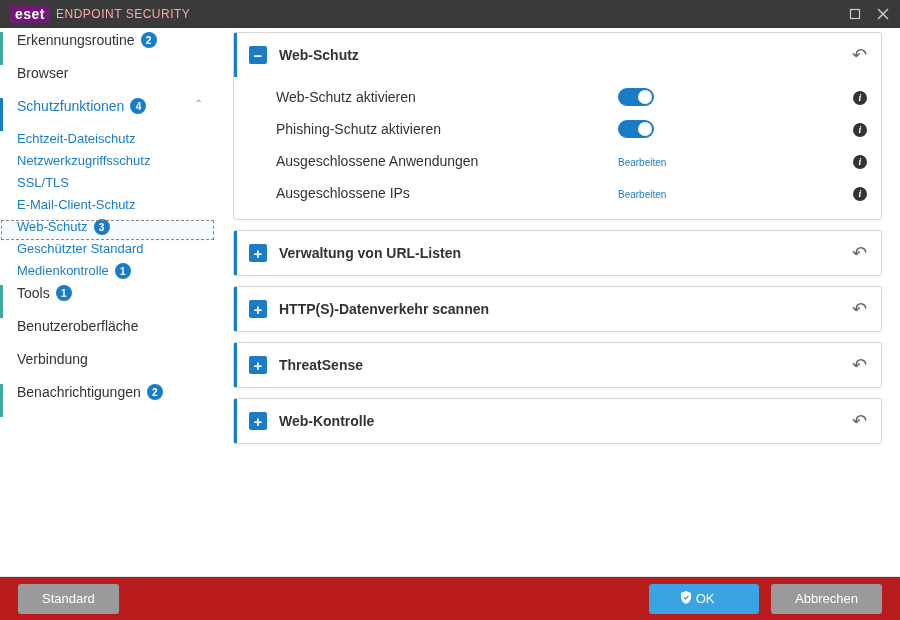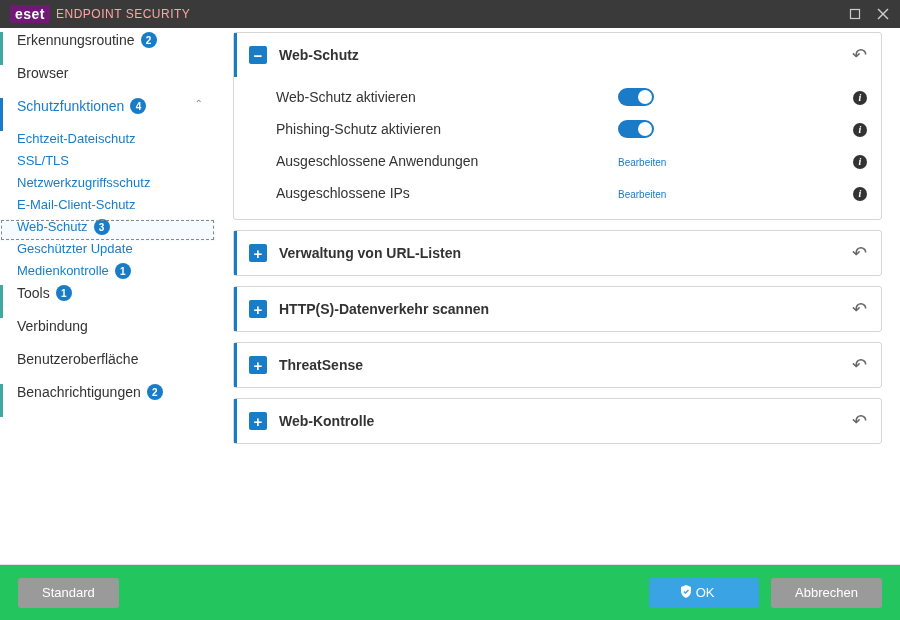--- a/index.html
+++ b/index.html
@@ -39,21 +39,21 @@
   .panel-reset { margin-left: auto; color: #666; cursor: pointer; font-size: 18px; }
   .panel-body { padding: 4px 14px 10px 14px; }
   .row { display: flex; align-items: center; height: 32px; }
   .row-label { flex: 0 0 370px; padding-left: 28px; font-size: 14px; color: #333; }
   .row-control { flex: 0 0 auto; }
   .row-info { margin-left: auto; }
   .toggle { width: 36px; height: 18px; border-radius: 9px; background: #1a7cc6; position: relative; cursor: pointer; }
   .toggle .knob { position: absolute; top: 2px; right: 2px; width: 14px; height: 14px; border-radius: 50%; background: #fff; }
   .link { color: #1a7cc6; cursor: pointer; font-size: 10px; }
   .info-icon { width: 14px; height: 14px; border-radius: 50%; background: #333; color: #fff; display: inline-flex; align-items: center; justify-content: center; font-size: 10px; font-weight: bold; font-style: italic; font-family: serif; cursor: pointer; }
-  .footer { height: 56px; border-top: 1px solid #e0e0e0; display: flex; align-items: center; padding: 0 18px; background: #22c55e; }
+  .footer { height: 44px; border-top: 1px solid #e0e0e0; display: flex; align-items: center; padding: 0 18px; background: #b91c1c; }
   .btn { height: 30px; padding: 0 24px; border: none; border-radius: 3px; font-size: 13px; cursor: pointer; display: inline-flex; align-items: center; justify-content: center; gap: 4px; }
   .btn-default { background: #9a9a9a; color: #fff; }
   .btn-primary { background: #3aa3e3; color: #fff; min-width: 110px; padding-left: 10px; }
   .btn-cancel { background: #9a9a9a; color: #fff; min-width: 110px; }
   .footer .spacer { flex: 1; }
 </style>
 </head>
 <body>
 
 <div class="window">
@@ -88,48 +88,48 @@
         </div>
         <div class="side-item top accent side-active-bar">
           <span class="txt">Schutzfunktionen</span>
           <span class="badge">4</span>
           <span class="side-expand">⌃</span>
         </div>
         <div class="side-item sub">
             <span class="txt">Echtzeit-Dateischutz</span>
           </div>
         <div class="side-item sub">
+            <span class="txt">Netzwerkzugriffsschutz</span>
+          </div>
+        <div class="side-item sub">
             <span class="txt">SSL/TLS</span>
-          </div>
-        <div class="side-item sub">
-            <span class="txt">Netzwerkzugriffsschutz</span>
           </div>
         <div class="side-item sub">
             <span class="txt">E-Mail-Client-Schutz</span>
           </div>
         <div class="side-item sub selected">
           <span class="txt">Web-Schutz</span>
           <span class="badge">3</span>
         </div>
         <div class="side-item sub">
-            <span class="txt">Geschützter Update</span>
+            <span class="txt">Geschützter Standard</span>
           </div>
         <div class="side-item sub">
           <span class="txt">Medienkontrolle</span>
           <span class="badge">1</span>
         </div>
         <div class="side-item top side-group-bar">
           <span class="txt">Tools</span>
           <span class="badge">1</span>
         </div>
         <div class="side-item top">
+            <span class="txt">Benutzeroberfläche</span>
+          </div>
+        <div class="side-item top">
             <span class="txt">Verbindung</span>
-          </div>
-        <div class="side-item top">
-            <span class="txt">Benutzeroberfläche</span>
           </div>
         <div class="side-item top side-group-bar">
           <span class="txt">Benachrichtigungen</span>
           <span class="badge">2</span>
         </div>
       </div>
 
       <div class="main">
         <div class="panel">
           <div class="panel-head">

